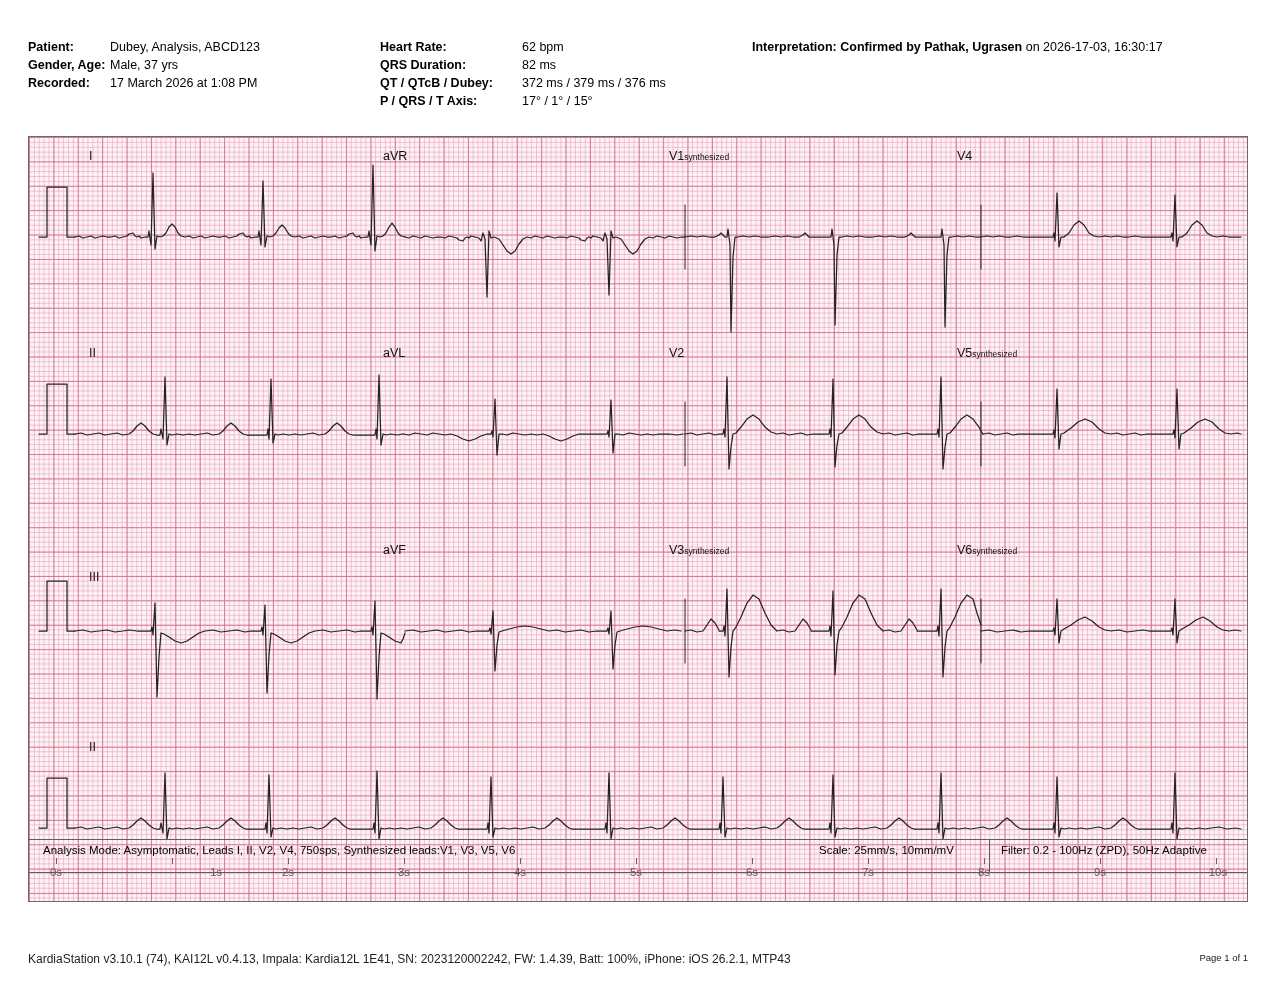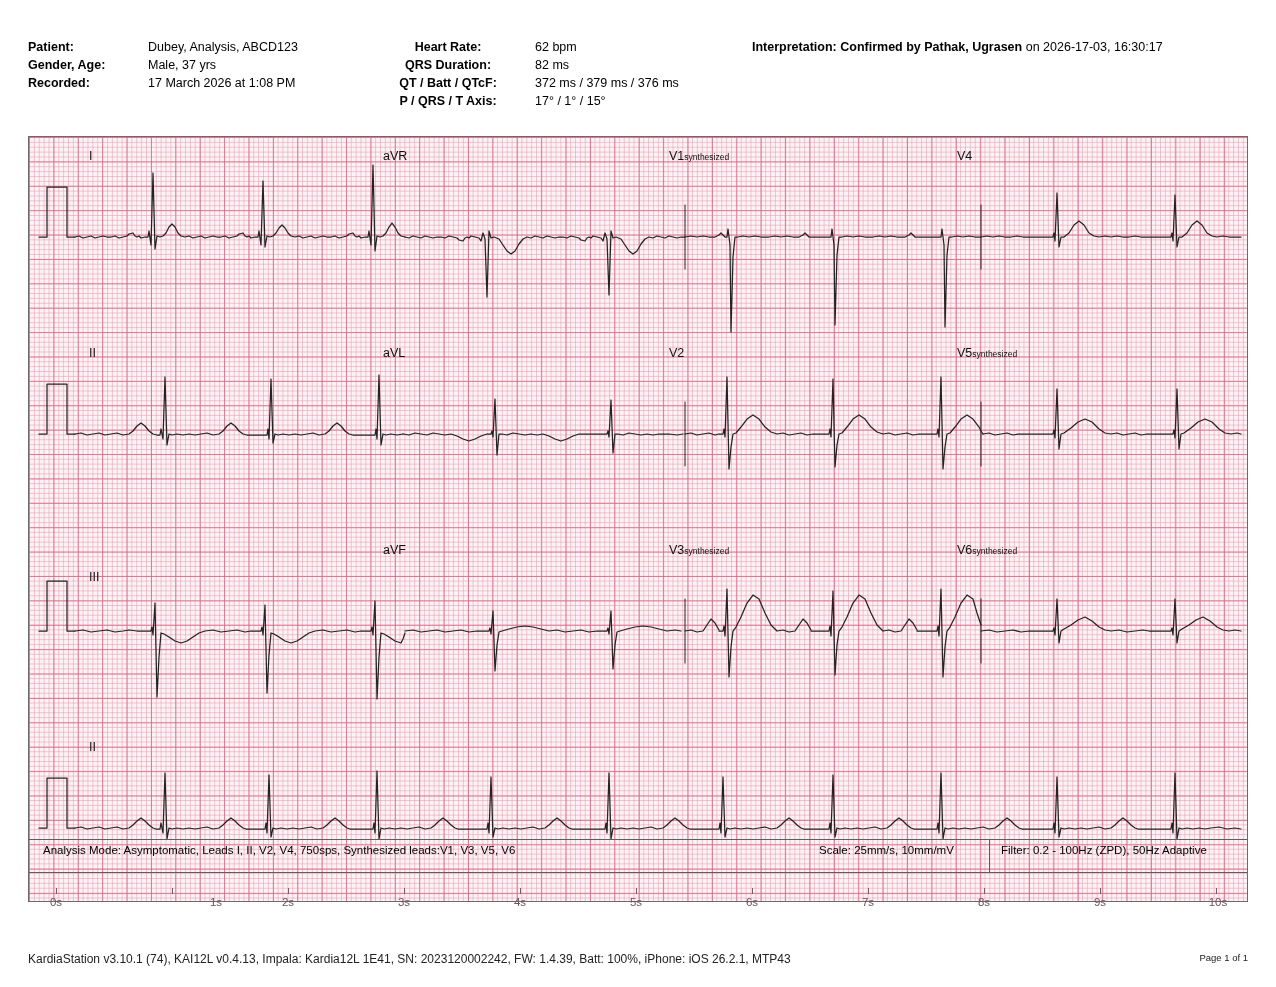--- a/index.html
+++ b/index.html
@@ -32,38 +32,38 @@
   .patient-block {
     position: absolute;
     left: 28px;
     top: 38px;
     font-size: 12.5px;
     line-height: 18px;
   }
   .patient-row { display: flex; }
   .patient-label {
     font-weight: bold;
-    width: 120px;
+    width: 82px;
     white-space: nowrap;
   }
   .patient-value { white-space: nowrap; }
 
   .measure-block {
     position: absolute;
     left: 380px;
     top: 38px;
     font-size: 12.5px;
     line-height: 18px;
   }
   .measure-row { display: flex; }
   .measure-label {
     font-weight: bold;
     width: 136px;
-    text-align: center;
-    padding-right: 19px;
+    text-align: left;
+    padding-right: 6px;
     white-space: nowrap;
   }
   .measure-value { white-space: nowrap; }
 
   .interp-block {
     position: absolute;
     left: 752px;
     top: 38px;
     font-size: 12.5px;
     line-height: 18px;
@@ -152,21 +152,21 @@
     position: absolute;
     left: 972px;
     top: 0;
     white-space: nowrap;
   }
 
   
   .time-axis {
     position: absolute;
     left: 28px;
-    top: 888px;
+    top: 858px;
     width: 1220px;
     height: 22px;
   }
   .tick {
     position: absolute;
     top: 0;
     width: 1px;
     height: 6px;
     background: #7d5a6a;
   }
@@ -222,21 +222,21 @@
     <div class="measure-block">
       <div class="measure-row">
         <span class="measure-label">Heart Rate:</span>
         <span class="measure-value">62 bpm</span>
       </div>
       <div class="measure-row">
         <span class="measure-label">QRS Duration:</span>
         <span class="measure-value">82 ms</span>
       </div>
       <div class="measure-row">
-        <span class="measure-label">QT / Batt / QTcF:</span>
+        <span class="measure-label">QT / QTcB / Dubey:</span>
         <span class="measure-value">372 ms / 379 ms / 376 ms</span>
       </div>
       <div class="measure-row">
         <span class="measure-label">P / QRS / T Axis:</span>
         <span class="measure-value">17° / 1° / 15°</span>
       </div>
     </div>
 
     <div class="interp-block">
       <div class="interp-line1">

